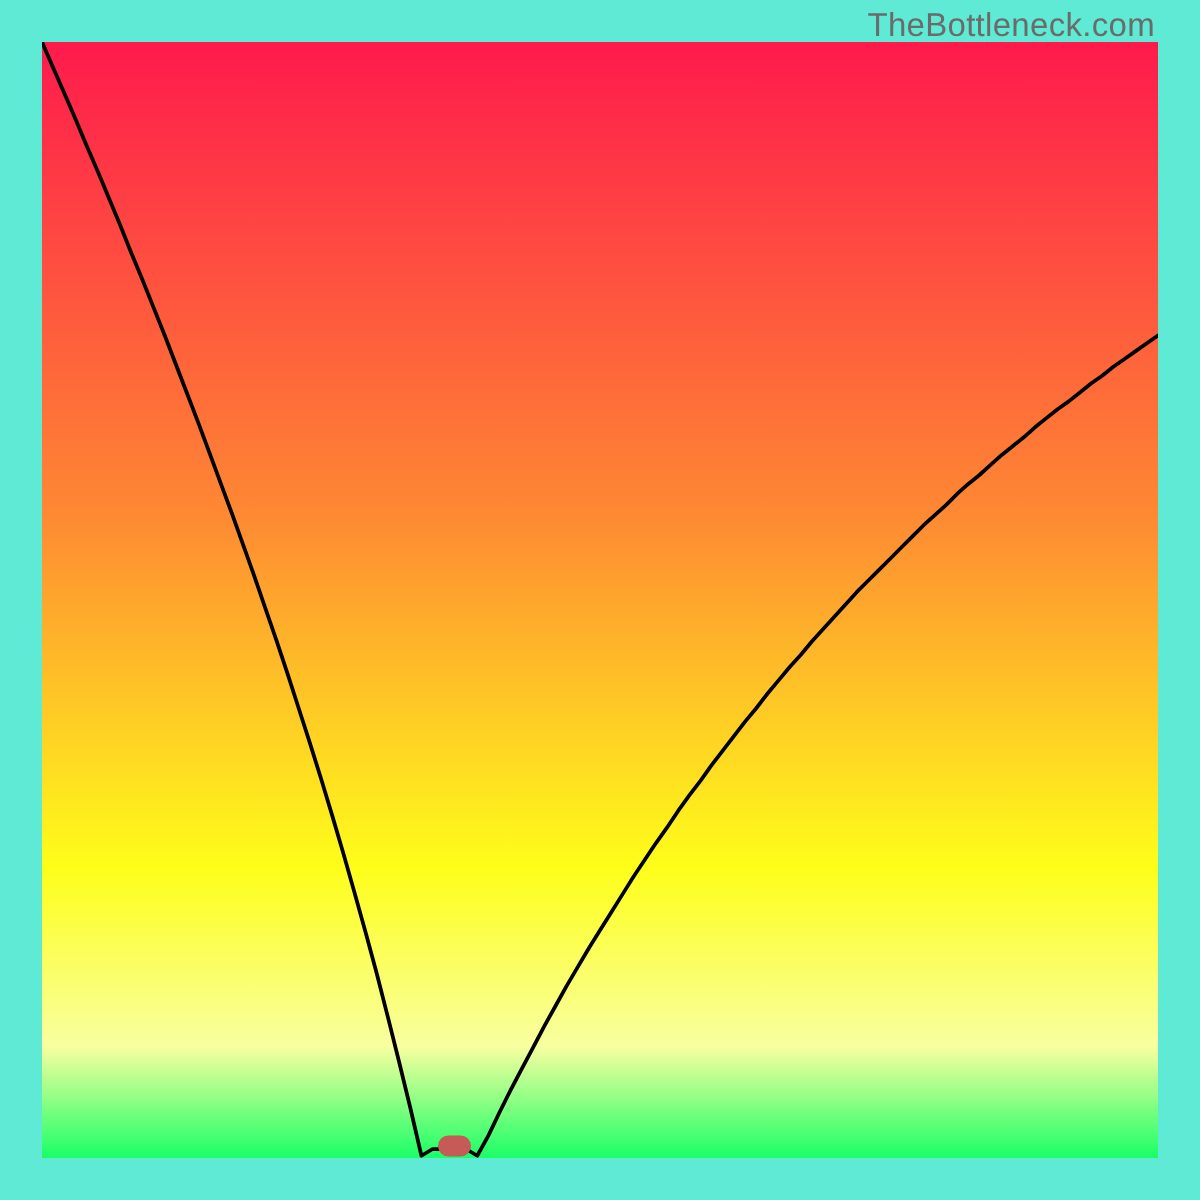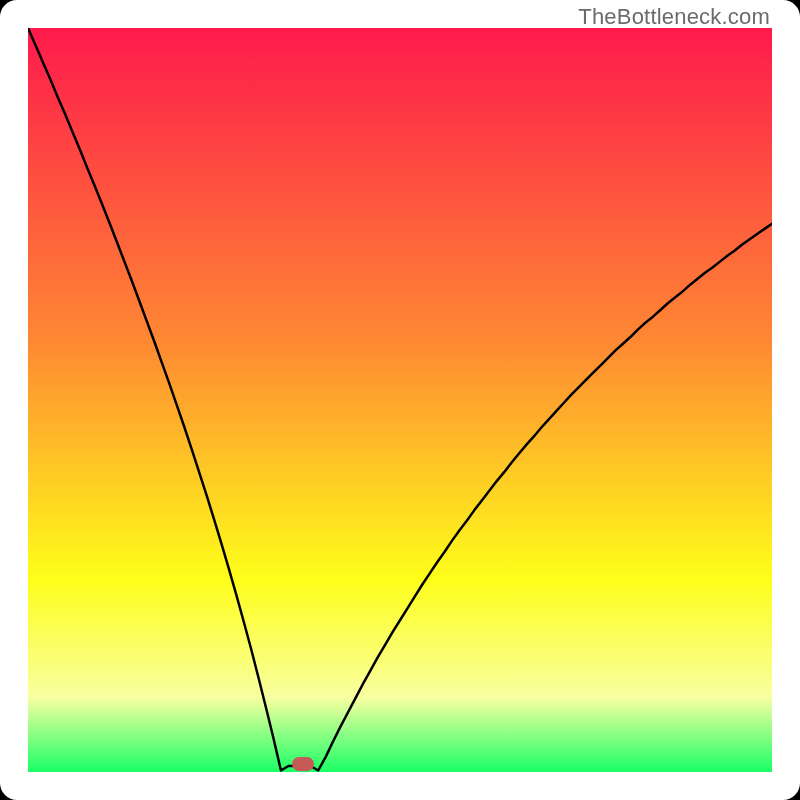--- a/index.html
+++ b/index.html
@@ -7,22 +7,21 @@
     padding: 0;
     width: 800px;
     height: 800px;
     overflow: hidden;
     background: #000;
     font-family: Arial, Helvetica, sans-serif;
   }
   .frame {
     position: absolute;
     inset: 0;
-    background: #ffffff;
-    border-radius: 17px;
+    background: #5eead4;
   }
   .plot {
     position: absolute;
     left: 28px;
     top: 28px;
     width: 744px;
     height: 744px;
     overflow: hidden;
   }
   .watermark {

